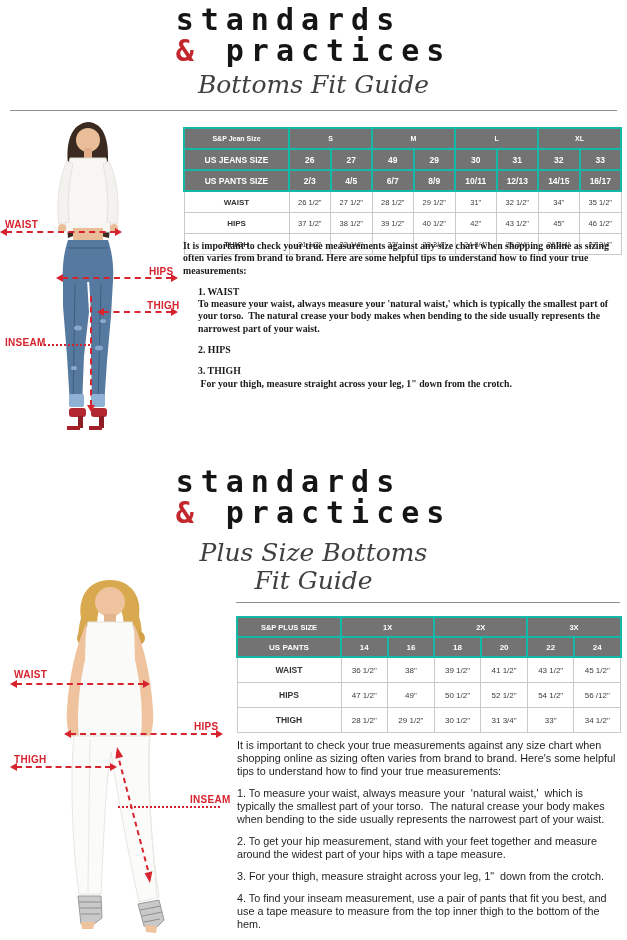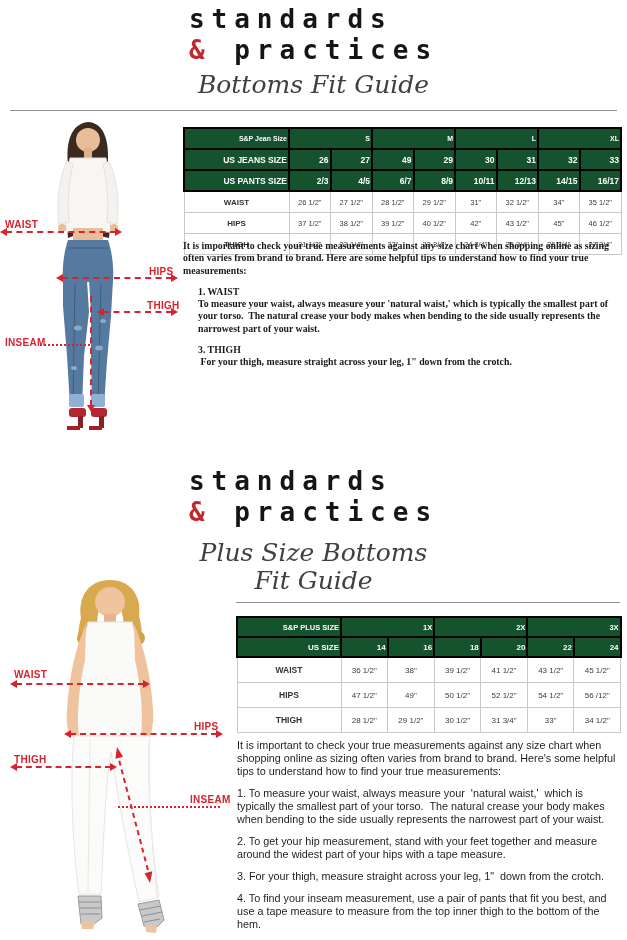--- a/index.html
+++ b/index.html
@@ -2,35 +2,35 @@
 <html><head>
 <meta charset="utf-8">
 <style>
   html,body{margin:0;padding:0;background:#fff;}
   #page{position:relative;width:627px;height:940px;background:#fff;overflow:hidden;
         font-family:"Liberation Sans",sans-serif;}
 
   
   .logo{position:absolute;left:0;width:627px;display:flex;justify-content:center;}
   .logo-inner{display:inline-block;text-align:left;font-family:"DejaVu Sans Mono",monospace;
-              font-weight:bold;color:#151515;font-size:26px;line-height:31px;letter-spacing:7px;}
+              font-weight:bold;color:#151515;font-size:30px;line-height:31px;letter-spacing:7px;}
   .logo .amp{color:#c2272d;}
 
   
   .guide-title{position:absolute;left:0;width:627px;text-align:center;
                font-family:"DejaVu Serif",serif;font-style:italic;color:#404040;}
   .t-big{font-size:25px;}
 
   
   .divider{position:absolute;height:0;border-top:1.5px solid #8f8f8f;}
 
   
   table.stable{position:absolute;border-collapse:collapse;table-layout:fixed;background:#fff;}
   table.stable td{text-align:center;vertical-align:middle;overflow:hidden;white-space:nowrap;}
-  tr.hr td{background:#14532d;color:#fff;border:2px solid #000000;font-weight:bold;text-align:right;}
+  tr.hr td{background:#737373;color:#fff;border:2px solid #14b8a6;font-weight:bold;}
   tr.br td{background:#fff;color:#3b3b3b;border:1px solid #c9c9c9;font-size:7.5px;}
   tr.br td.rl{font-weight:bold;font-size:8px;color:#333;}
   .t1 tr.hr1 td{font-size:7px;height:17px;}
   .t1 tr.hr2 td{font-size:8.5px;height:17px;}
   .t1 tr.br td{height:18px;}
   .t2 tr.hr1 td{font-size:7.5px;height:16px;}
   .t2 tr.hr2 td{font-size:8px;height:16px;}
   .t2 tr.br td{height:22px;font-size:8px;}
   .t2 tr.br td.rl{font-size:8.5px;}
 
@@ -198,20 +198,21 @@
   </table>
 
   <div class="textblock1">
     <p>It is important to check your true measurements against any size chart when shopping online as sizing often varies from brand to brand. Here are some helpful tips to understand how to find your true measurements:</p>
     <div id="tips1">
         <div class="tip">
           <div class="tip-h">1. WAIST</div>
           <div class="tip-b">To measure your waist, always measure your 'natural waist,' which is typically the smallest part of your torso.  The natural crease your body makes when bending to the side usually represents the narrowest part of your waist.</div>
         </div>
         <div class="tip">
+          <div class="tip-h">2. HIPS</div>
         </div>
         <div class="tip">
           <div class="tip-h">3. THIGH</div>
           <div class="tip-b"> For your thigh, measure straight across your leg, 1" down from the crotch.</div>
         </div>
       </div>
   </div>
 
   <div class="logo" style="top:466px;">
     <div class="logo-inner">
@@ -274,21 +275,21 @@
         <col style="width:46.6px">
     </colgroup>
     <tbody>
       <tr class="hr hr1">
           <td class="rl">S&amp;P PLUS SIZE</td>
           <td class="vc" colspan="2">1X</td>
           <td class="vc" colspan="2">2X</td>
           <td class="vc" colspan="2">3X</td>
         </tr>
       <tr class="hr hr2">
-          <td class="rl">US SIZE</td>
+          <td class="rl">US PANTS</td>
           <td class="vc">14</td>
           <td class="vc">16</td>
           <td class="vc">18</td>
           <td class="vc">20</td>
           <td class="vc">22</td>
           <td class="vc">24</td>
         </tr>
       <tr class="br">
           <td class="rl">WAIST</td>
           <td class="vc">36 1/2"</td>

